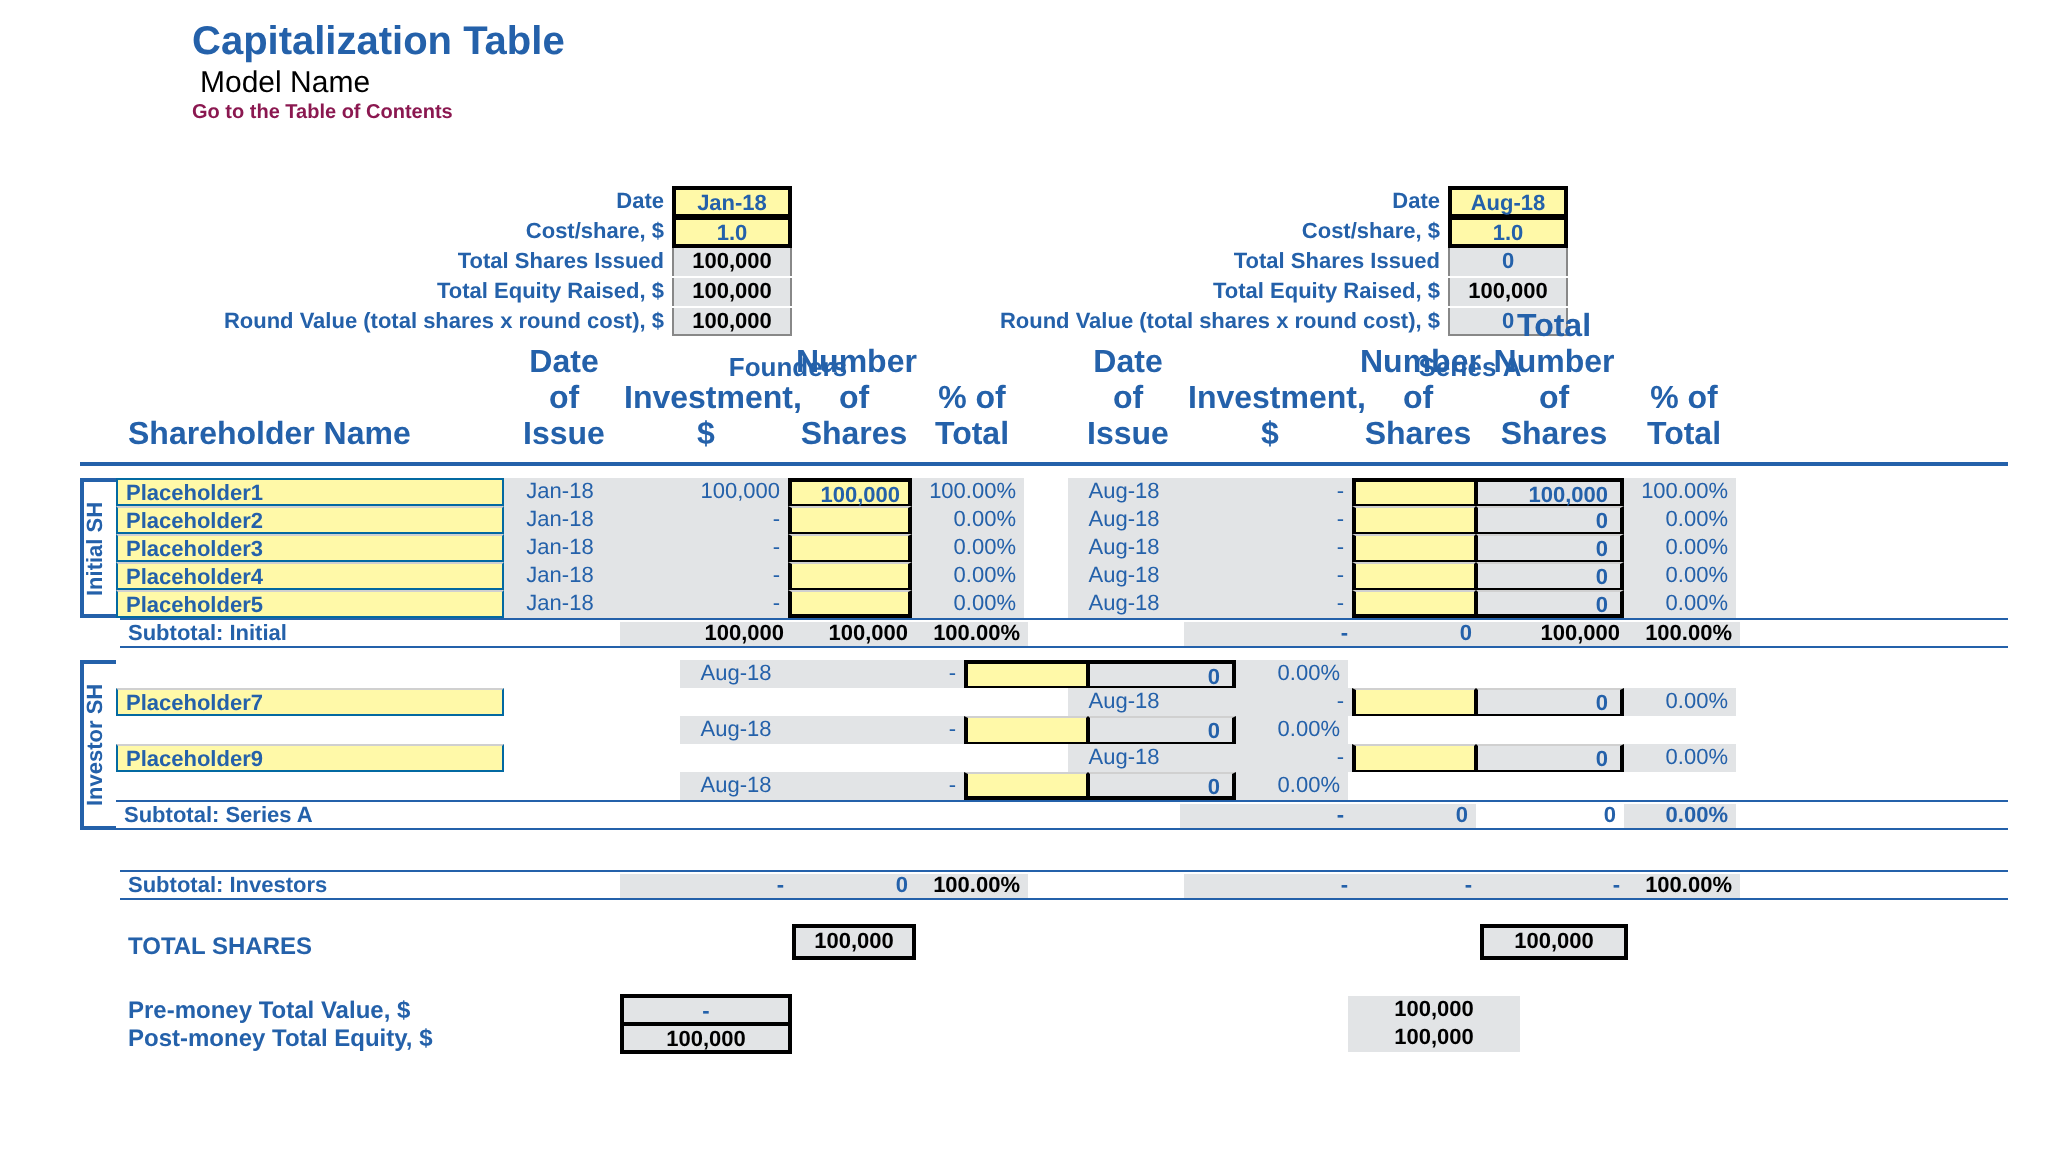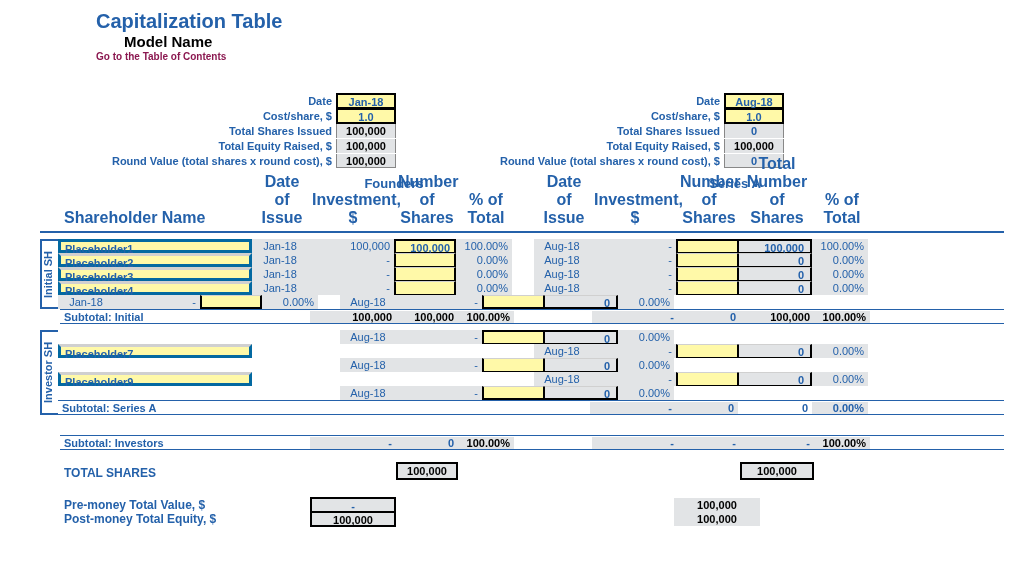--- a/index.html
+++ b/index.html
@@ -6,21 +6,21 @@
   body {
     margin: 0;
     font-family: Arial, sans-serif;
     font-size: 11px;
     background: #fff;
     width: 1024px;
     padding: 10px 20px 20px 40px;
     color: #000;
   }
   .hdr-title { color:#2461aa; font-size:20px; font-weight:bold; margin-left:56px; }
-  .hdr-model { color:#000; font-size:15px; font-weight:bold; margin-left:84px; margin-top:0px; }
+  .hdr-model { color:#000; font-size:15px; font-weight:normal; margin-left:60px; margin-top:0px; }
   .hdr-link { color:#8b1850; font-size:10px; font-weight:bold; margin-left:56px; margin-top:1px; }
   .round-summary {
     display:flex; gap:48px; margin-top:32px;
   }
   .round-block { display:flex; flex-direction:column; gap:1px; }
   .sum-row { display:flex; align-items:center; height:14px; }
   .sum-label { color:#2461aa; font-weight:bold; text-align:right; font-size:11px; }
   .sum-cell {
     width:60px; height:14px; text-align:center; font-weight:bold;
     border-left:1px solid #888; border-right:1px solid #888;
@@ -58,21 +58,21 @@
     border-right:2px solid #2461aa;
     border-top:2px solid #2461aa;
     border-bottom:2px solid #2461aa;
     padding:2px 0;
   }
   .section-rows { flex:1; }
 
   .tr { display:flex; height:14px; align-items:center; }
   .td { font-size:11px; height:14px; line-height:14px; }
   .td.name {
-    width:194px; background:#fff9a8; border:3px solid #0369a1;
+    width:194px; background:#fff9a8; border:1px solid #0369a1;
     color:#2461aa; font-weight:bold; padding-left:4px;
   }
   .td.doi { width:56px; text-align:center; background:#e2e4e6; color:#2461aa; }
   .td.inv { width:86px; text-align:right; background:#e2e4e6; color:#2461aa; padding-right:4px; }
   .td.ns  { width:62px; text-align:right; padding-right:4px; }
   .td.ns.edit { background:#fff9a8; border:1px solid #000; color:#2461aa; font-weight:bold; }
   .td.pt  { width:56px; text-align:right; background:#e2e4e6; color:#2461aa; padding-right:4px; }
   .td.tns { width:74px; text-align:right; padding-right:6px; }
   .td.tns.edit { background:#fff9a8; border:1px solid #000; color:#2461aa; font-weight:bold; }
   .tr + .tr .td { border-top-color: #d0d0d0; }
@@ -229,20 +229,21 @@
        <div class="td ns edit" style="border-left:2px solid #000;border-right:2px solid #000;"></div>
        <div class="td pt">0.00%</div>
        <div class="col-gap"></div>
        <div class="td doi">Aug-18</div>
        <div class="td inv">-</div>
        <div class="td ns edit" style="border-left:2px solid #000;border-right:1px solid #000;"></div>
        <div class="td tns edit" style="border-left:1px solid #000;border-right:2px solid #000;background:#e2e4e6;">0</div>
        <div class="td pt">0.00%</div>
      </div>
       <div class="tr">
+       <div class="td name">Placeholder5</div>
        <div class="td doi">Jan-18</div>
        <div class="td inv">-</div>
        <div class="td ns edit" style="border-bottom:2px solid #000;border-left:2px solid #000;border-right:2px solid #000;"></div>
        <div class="td pt">0.00%</div>
        <div class="col-gap"></div>
        <div class="td doi">Aug-18</div>
        <div class="td inv">-</div>
        <div class="td ns edit" style="border-bottom:2px solid #000;border-left:2px solid #000;border-right:1px solid #000;"></div>
        <div class="td tns edit" style="border-bottom:2px solid #000;border-left:1px solid #000;border-right:2px solid #000;background:#e2e4e6;">0</div>
        <div class="td pt">0.00%</div>

